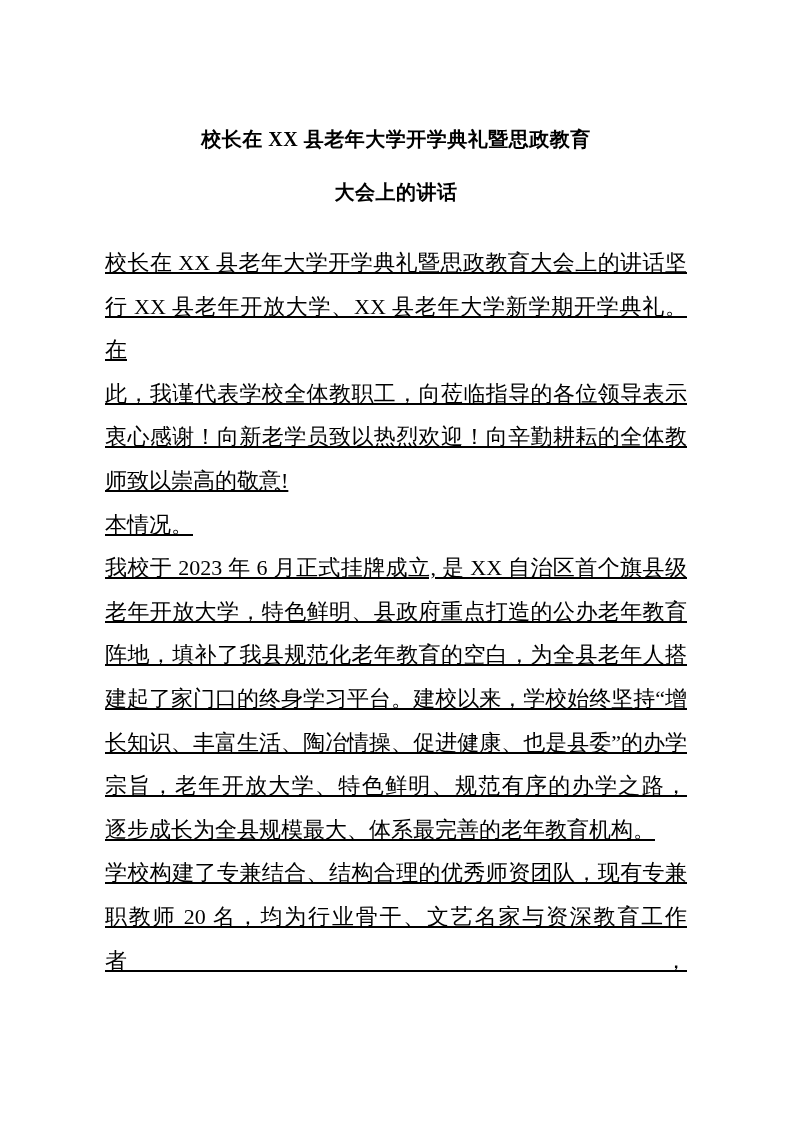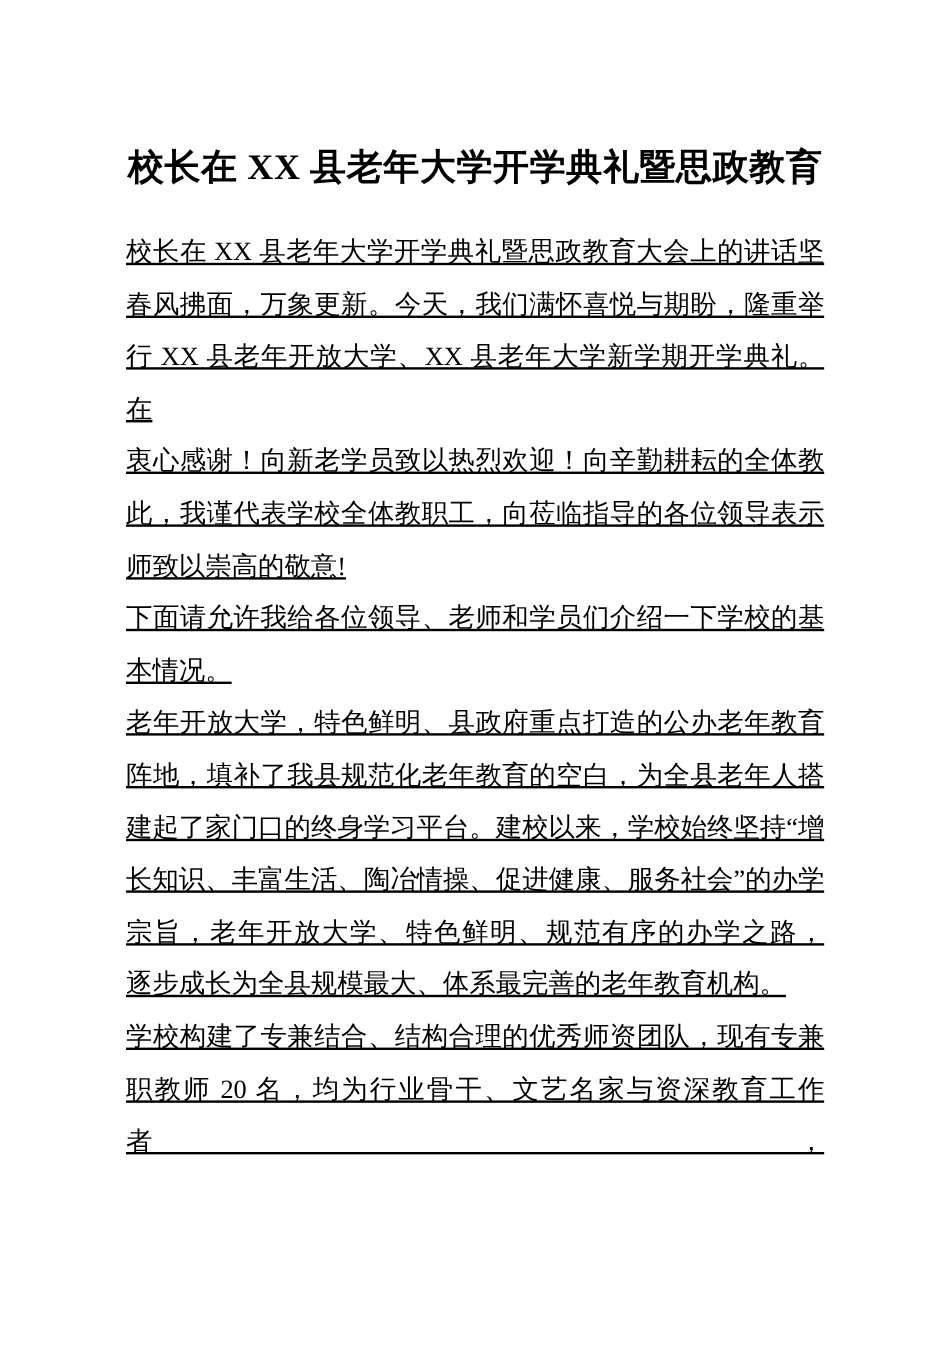--- a/index.html
+++ b/index.html
@@ -17,21 +17,21 @@
     color: #000000;
   }
   .content {
     position: absolute;
     left: 105px;
     top: 0;
     width: 582px;
   }
   .doc-title {
     margin: 113px 0 0 0;
-    font-size: 30px;
+    font-size: 20px;
     font-weight: 700;
     line-height: 53px;
     text-align: center;
     letter-spacing: 0.5px;
   }
   .doc-title .title-line {
     display: block;
     white-space: nowrap;
   }
   .doc-body {
@@ -62,39 +62,39 @@
     text-align-last: left;
   }
 </style>
 </head>
 <body>
 
 <div class="page">
   <div class="content">
     <h1 class="doc-title">
       <span class="title-line">校长在 XX 县老年大学开学典礼暨思政教育</span>
+      <span class="title-line">大会上的讲话</span>
     </h1>
     <div class="doc-body" id="doc-body">
         <div class="para">
           <span class="line fill">校长在 XX 县老年大学开学典礼暨思政教育大会上的讲话坚</span>
-          <span class="line fill">春风拂面，万象更新。今天，我们满怀喜悦与期盼，隆重举</span>
           <span class="line fill">行 XX 县老年开放大学、XX 县老年大学新学期开学典礼。在</span>
+          <span class="line fill">此，我谨代表学校全体教职工，向莅临指导的各位领导表示</span>
           <span class="line fill">衷心感谢！向新老学员致以热烈欢迎！向辛勤耕耘的全体教</span>
-          <span class="line fill">此，我谨代表学校全体教职工，向莅临指导的各位领导表示</span>
           <span class="line last">师致以崇高的敬意!</span>
         </div>
         <div class="para">
-          <span class="line fill">下面请允许我给各位领导、老师和学员们介绍一下学校的基</span>
           <span class="line last">本情况。</span>
         </div>
         <div class="para">
+          <span class="line fill">我校于 2023 年 6 月正式挂牌成立, 是 XX 自治区首个旗县级</span>
           <span class="line fill">老年开放大学，特色鲜明、县政府重点打造的公办老年教育</span>
           <span class="line fill">阵地，填补了我县规范化老年教育的空白，为全县老年人搭</span>
           <span class="line fill">建起了家门口的终身学习平台。建校以来，学校始终坚持“增</span>
-          <span class="line fill">长知识、丰富生活、陶冶情操、促进健康、服务社会”的办学</span>
+          <span class="line fill">长知识、丰富生活、陶冶情操、促进健康、也是县委”的办学</span>
           <span class="line fill">宗旨，老年开放大学、特色鲜明、规范有序的办学之路，</span>
           <span class="line last">逐步成长为全县规模最大、体系最完善的老年教育机构。</span>
         </div>
         <div class="para">
           <span class="line fill">学校构建了专兼结合、结构合理的优秀师资团队，现有专兼</span>
           <span class="line fill">职教师 20 名，均为行业骨干、文艺名家与资深教育工作者，</span>
         </div>
       </div>
   </div>
 </div>

